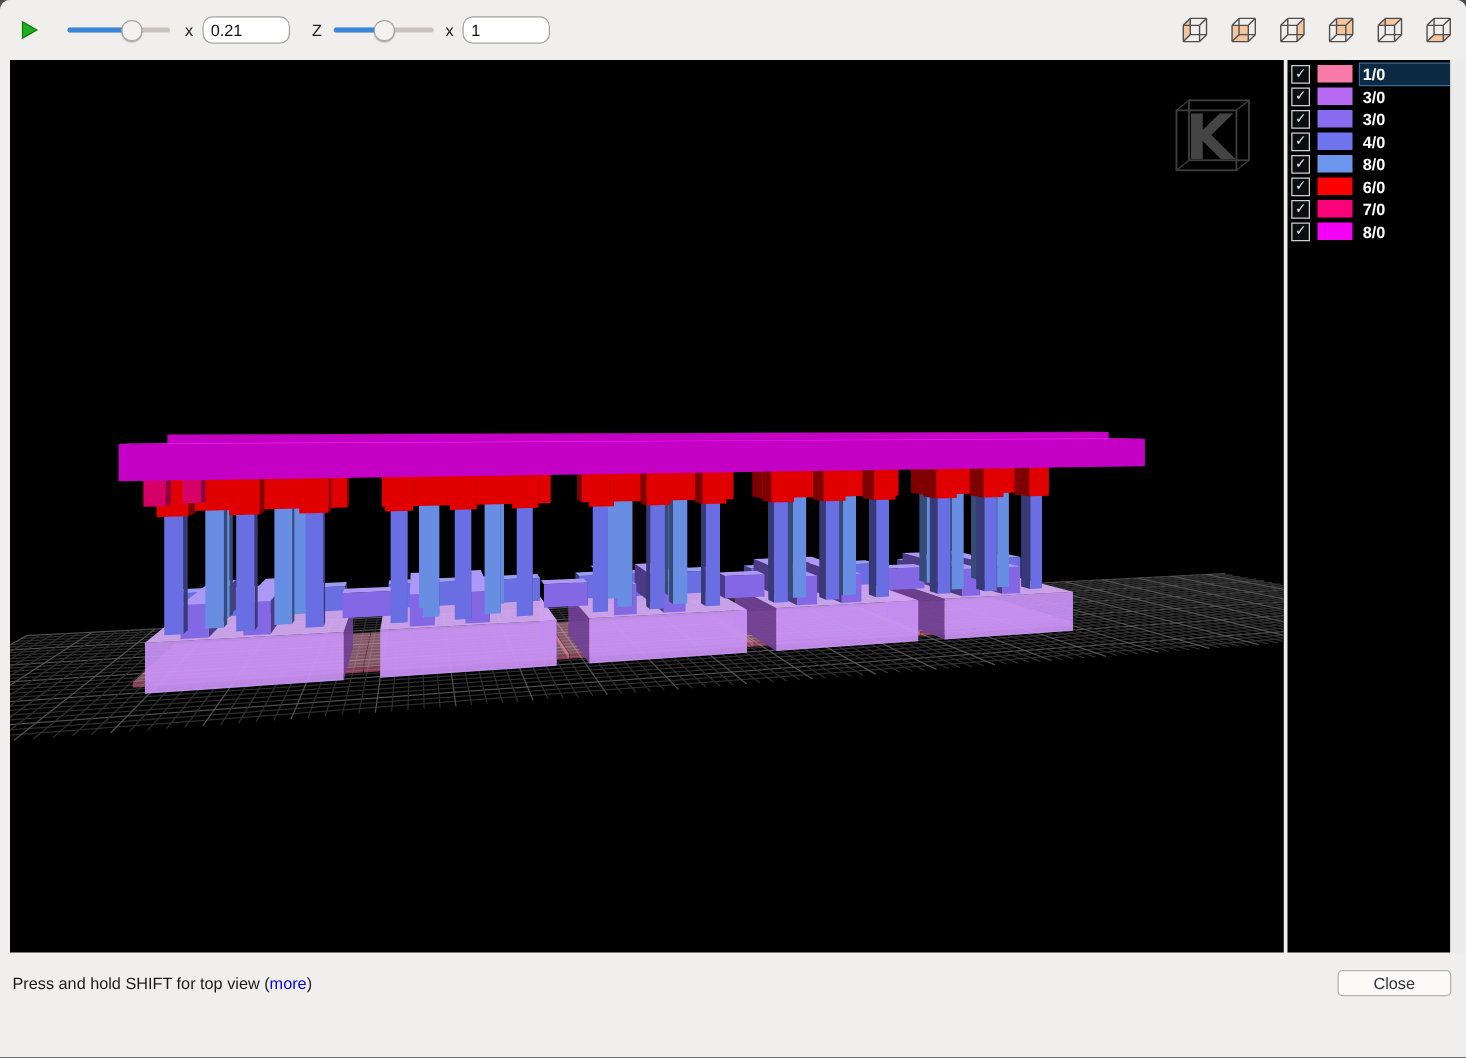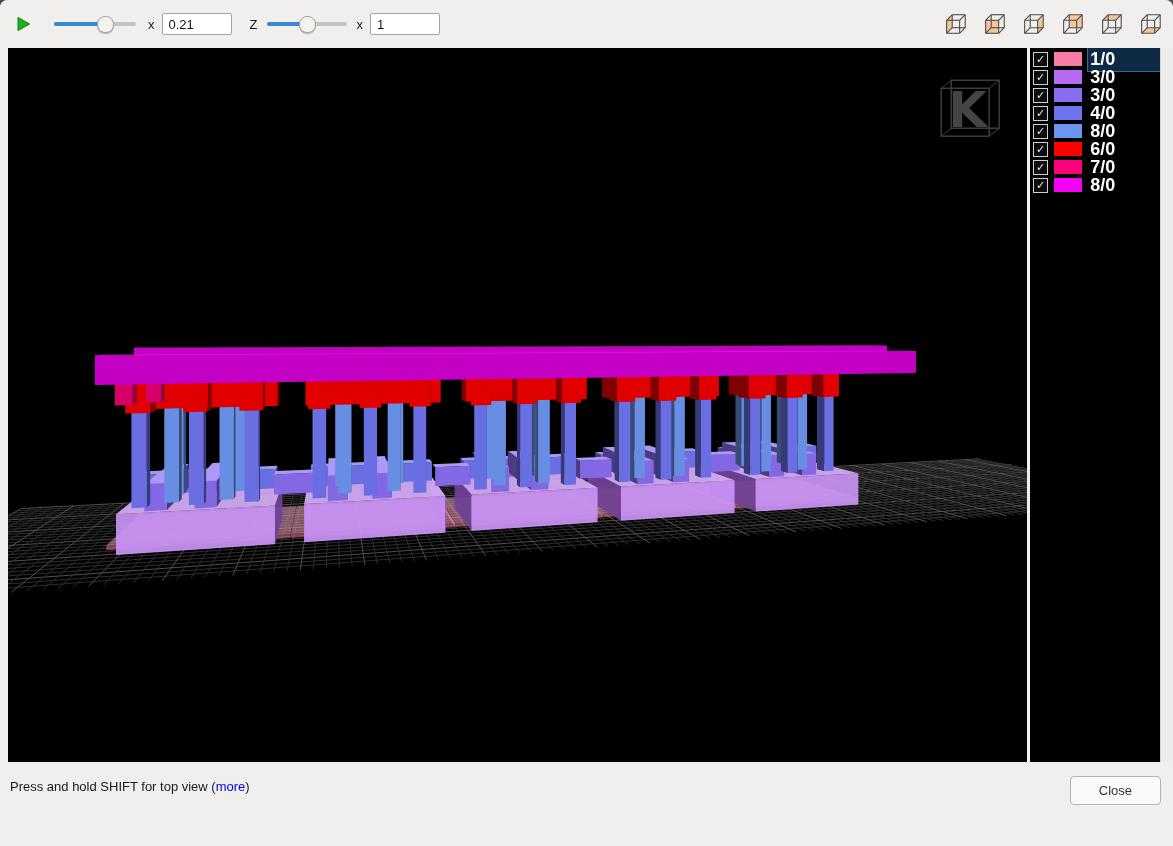--- a/index.html
+++ b/index.html
@@ -15,42 +15,42 @@
              align-items:center;justify-content:center;font-size:13px;font-weight:normal;line-height:1;}
   
   .toolbar{height:48px;display:flex;align-items:center;background:#f0efed;}
   .play{margin-left:16px;width:16px;height:16px;display:flex;align-items:center;}
   .lbl{font-size:13px;color:#1a1a1a;}
   .slider{position:relative;width:82px;height:16px;}
   .slider .groove{position:absolute;left:0;right:0;top:6px;height:4px;background:#c7c3be;border-radius:2px;}
   .slider .fill{position:absolute;left:0;top:6px;height:4px;background:#3a87d9;border-radius:2px;}
   .slider .handle{position:absolute;top:0;width:15px;height:15px;margin-left:-8px;background:#f4f2f0;
                   border:1px solid #a8a49f;border-radius:8px;box-shadow:0 1px 1px rgba(0,0,0,.25);}
-  .tb-input{width:62px;height:20px;border:1px solid #a8a49f;border-radius:2px;background:#ffffff;
+  .tb-input{width:62px;height:20px;border:1px solid #a8a49f;border-radius:8px;background:#ffffff;
             font-family:"Liberation Sans",sans-serif;font-size:13px;color:#111;padding:0 0 0 6px;}
   .view-btns{margin-left:auto;margin-right:10px;display:flex;gap:13px;}
   .view-btn{width:26px;height:26px;background:transparent;border:none;padding:0;display:flex;
             align-items:center;justify-content:center;}
   
   .content{display:flex;height:714px;background:#f0efed;padding-left:8px;}
   #scene{width:1020px;height:714px;background:#000;display:block;}
   .layer-panel{width:130px;margin-left:3px;background:#000;overflow:hidden;padding-top:2px;box-sizing:border-box;}
   .layer-row{height:18px;display:flex;align-items:center;padding:0 0 0 3px;}
   .cbx{width:13px;height:13px;border:1px solid #d0d0d0;background:#0a0e11;color:#eaeaea;font-size:11px;
        line-height:13px;text-align:center;flex:none;}
   .swatch{width:28px;height:14px;margin-left:6px;flex:none;}
-  .layer-label{flex:1;margin-left:6px;color:#ffffff;font-weight:bold;font-size:18px;padding:1px 2px;}
+  .layer-label{flex:1;margin-left:6px;color:#ffffff;font-weight:bold;font-size:13px;padding:1px 2px;}
   .layer-row.selected .layer-label{background:#0d2a44;box-shadow:0 0 0 1px #346896;}
   .right-strip{width:12px;background:#ececea;border-left:1px solid #d6d2cd;}
   
   .statusbar{height:50px;background:#f0efed;display:flex;justify-content:space-between;align-items:flex-start;
              padding:14px 12px 0 10px;box-sizing:border-box;}
   .status-text{font-size:13px;color:#1a1a1a;padding-top:3px;}
   .status-text a{color:#0000ee;cursor:pointer;}
-  .close-btn{min-width:80px;height:29px;background:#fbfaf9;border:1px solid #b6b2ac;border-radius:4px;
+  .close-btn{min-width:80px;height:21px;background:#fbfaf9;border:1px solid #b6b2ac;border-radius:4px;
              font-family:"Liberation Sans",sans-serif;font-size:13px;color:#35323e;padding:0 28px;margin-left:12px;}
 </style>
 </head>
 <body>
 
 <div class="window">
 
 
   <div class="toolbar">
     <span class="play">

